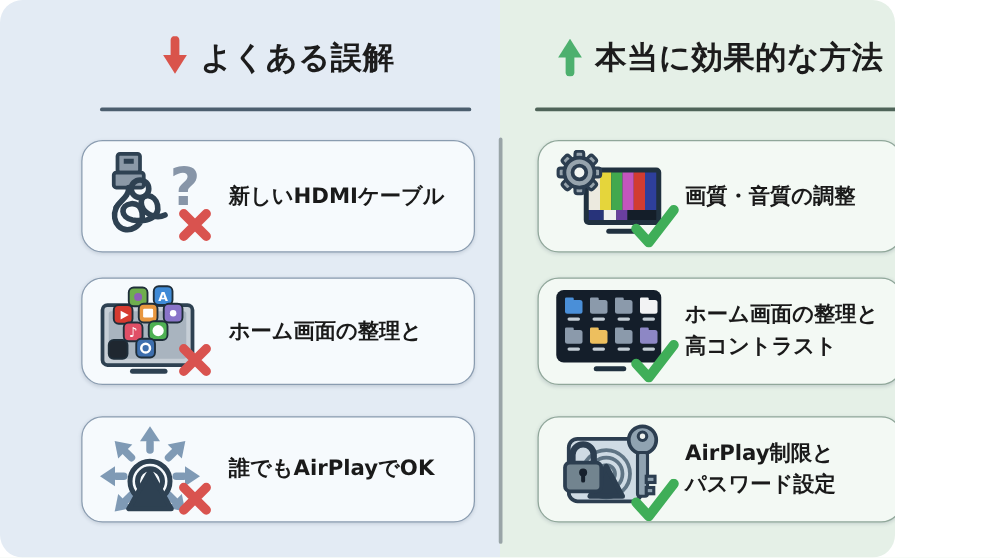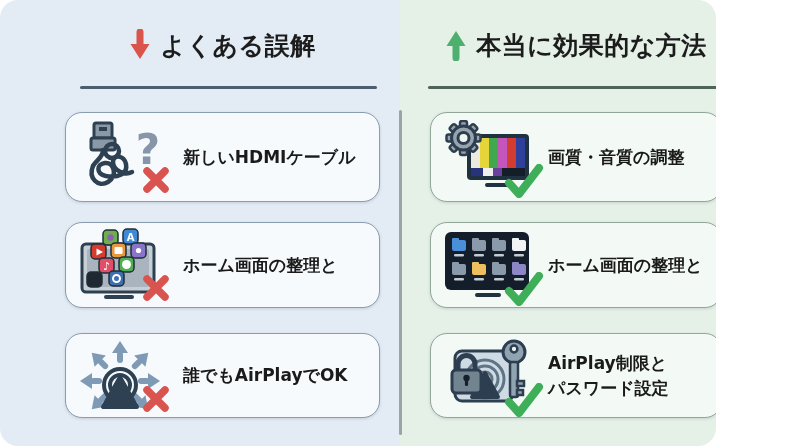--- a/index.html
+++ b/index.html
@@ -236,20 +236,21 @@
             <rect x="71" y="50" width="10" height="2.5" rx="1.25" fill="#c2ccd4"></rect>
           </g>
           <line x1="34" y1="67" x2="56" y2="67" stroke="#20313f" stroke-width="4" stroke-linecap="round"></line>
         </svg>
         <svg class="mark check" width="40" height="34" viewBox="0 0 40 34">
           <path d="M5 19 L15 30 L35 4" stroke="#3fae58" stroke-width="8" fill="none" stroke-linecap="round" stroke-linejoin="round"></path>
         </svg>
       </div>
       <div class="cardtext">
         <span>ホーム画面の整理と</span>
+        <span>高コントラスト</span>
       </div>
     </div>
 
     <div class="card r3">
       <div class="iconbox">
         <svg class="main" width="92" height="74" viewBox="0 0 92 74">
           <rect x="12" y="12" width="58" height="50" rx="7" fill="#cfdbe4" stroke="#2c3e50" stroke-width="3"></rect>
           <circle cx="42" cy="40" r="19" fill="none" stroke="#5f7484" stroke-width="3"></circle>
           <circle cx="42" cy="40" r="13" fill="none" stroke="#5f7484" stroke-width="3"></circle>
           <circle cx="42" cy="40" r="7" fill="none" stroke="#5f7484" stroke-width="3"></circle>

